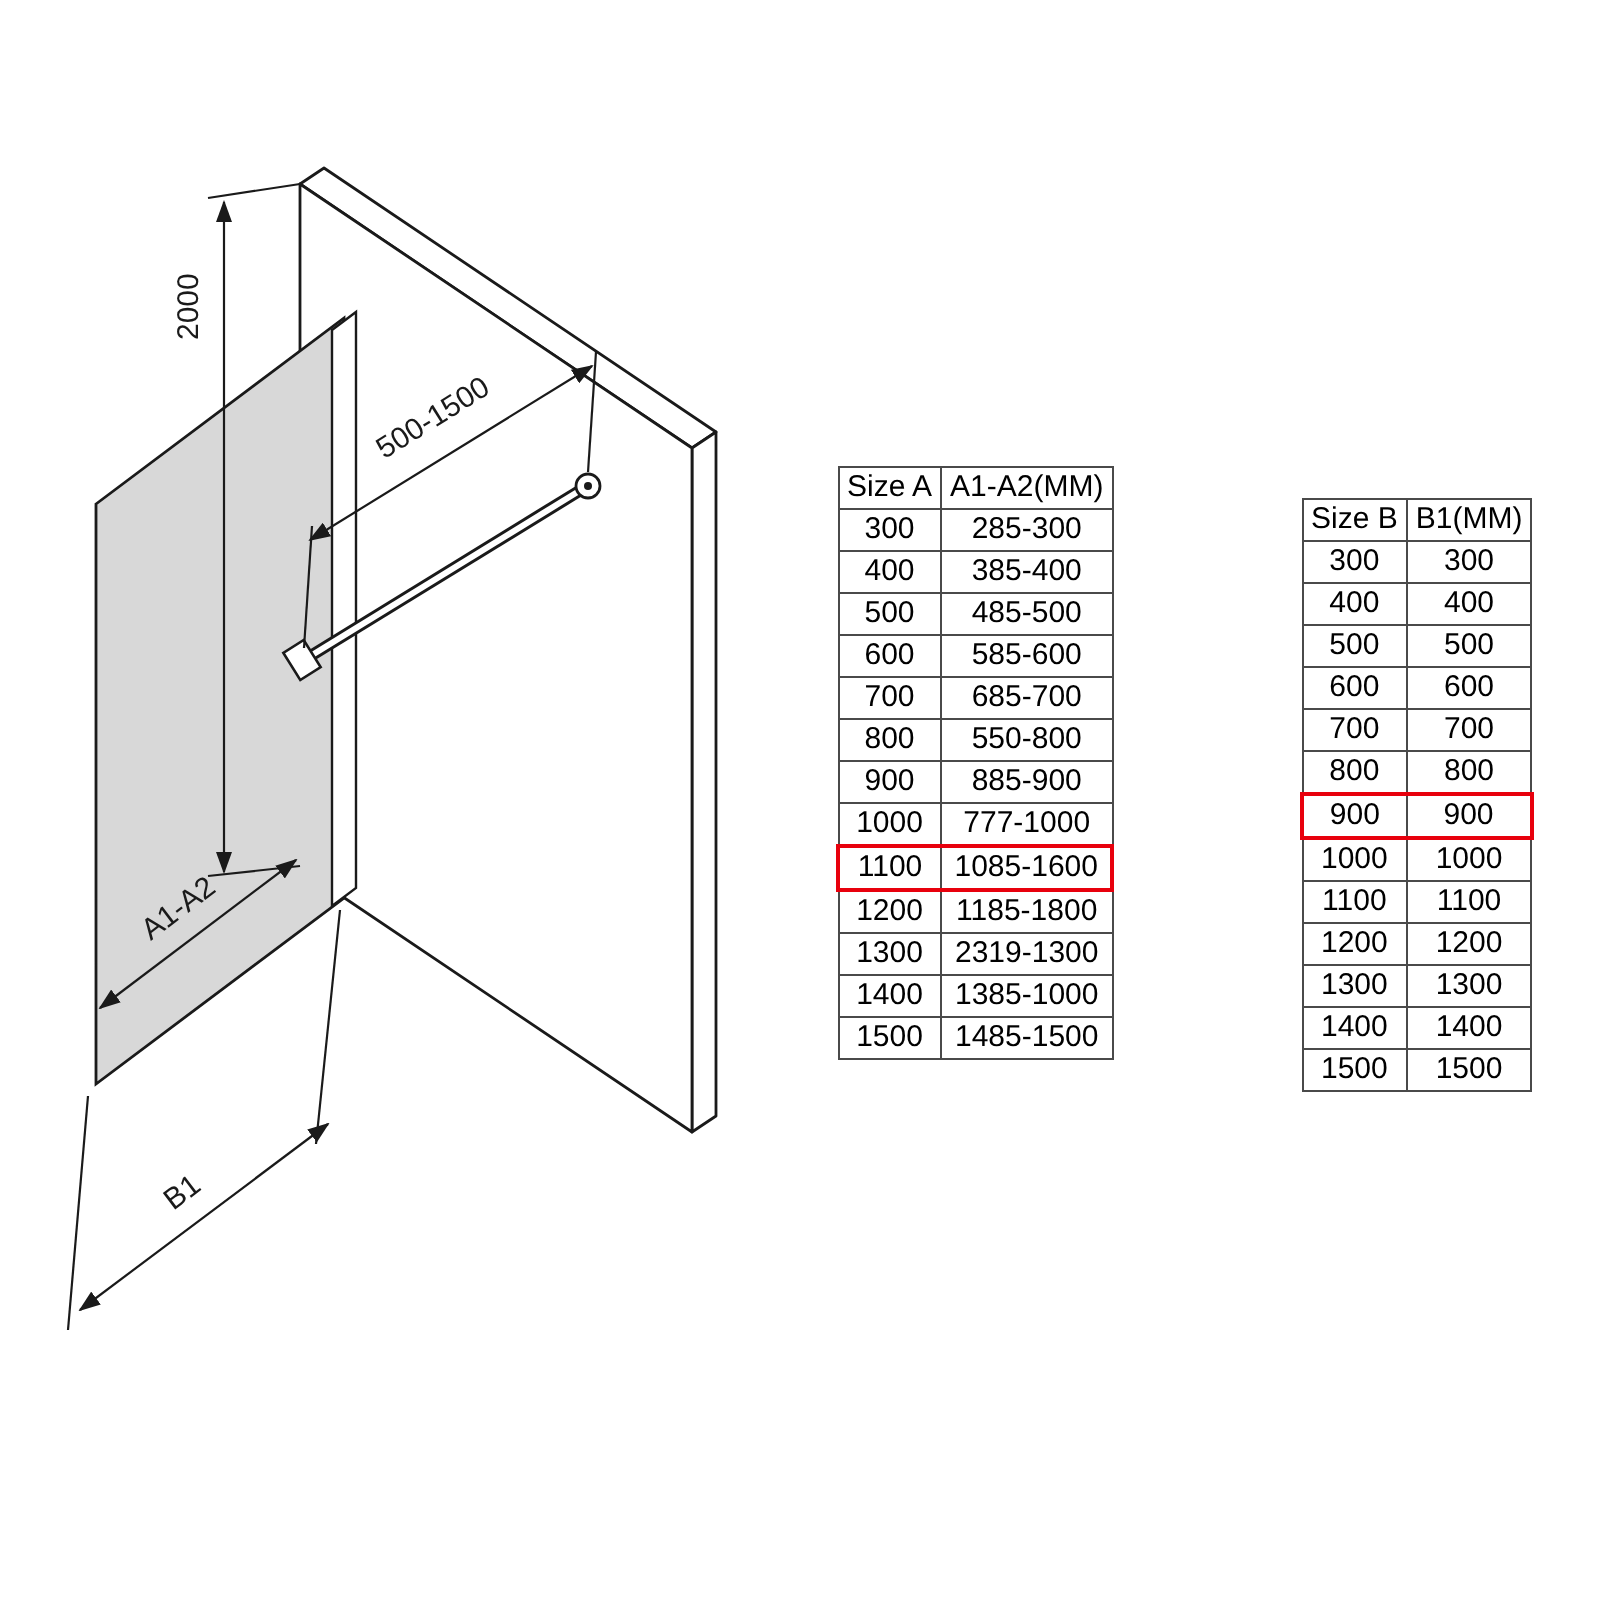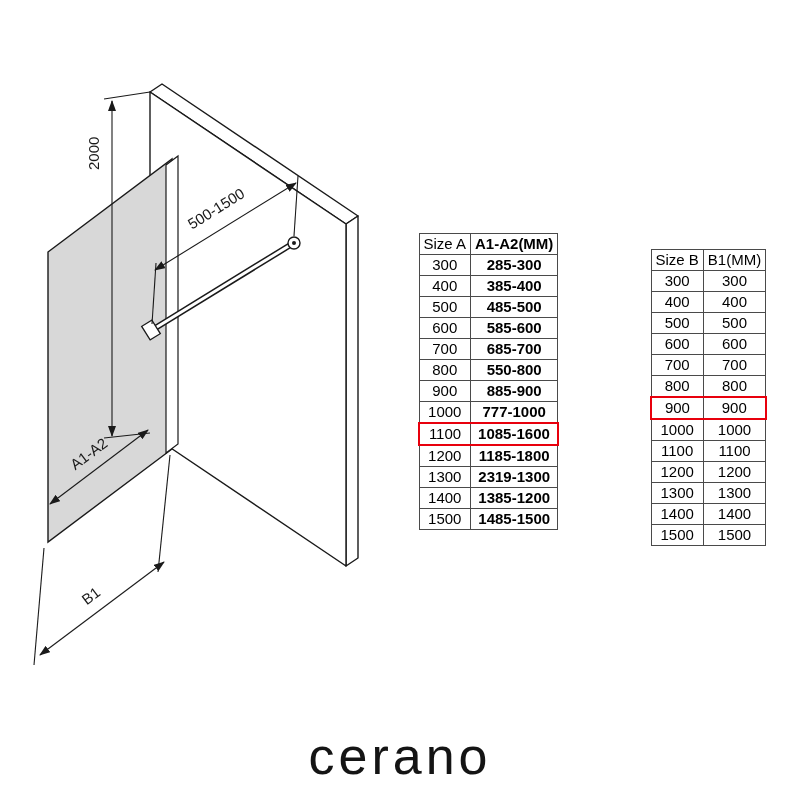--- a/index.html
+++ b/index.html
@@ -34,21 +34,21 @@
     border: 1px solid #4a4a4a;
     text-align: center;
     font-weight: normal;
     height: 20px;
     line-height: 20px;
     padding: 0 4px;
     white-space: nowrap;
   }
   .table-a { left: 0; }
   .table-a th:first-child, .table-a td:first-child { width: 64px; margin-left: 40px; }
-  .table-a th:last-child,  .table-a td:last-child  { width: 120px; font-weight: bold; }
+  .table-a th:last-child,  .table-a td:last-child  { width: 120px; }
   .table-b { left: 232px; margin-top: 16px; }
   .table-b th:first-child, .table-b td:first-child { width: 58px; }
   .table-b th:last-child,  .table-b td:last-child  { width: 60px; }
   tr.highlighted td { border-top: 2px solid var(--highlight, #e60000); border-bottom: 2px solid var(--highlight, #e60000); }
   tr.highlighted td:first-child { border-left: 2px solid var(--highlight, #e60000); }
   tr.highlighted td:last-child  { border-right: 2px solid var(--highlight, #e60000); }
   .logo {
     position: absolute;
     left: 0; right: 0;
     top: 726px;
@@ -165,21 +165,21 @@
           <tr>
             <td>1200</td>
             <td>1185-1800</td>
           </tr>
           <tr>
             <td>1300</td>
             <td>2319-1300</td>
           </tr>
           <tr>
             <td>1400</td>
-            <td>1385-1200</td>
+            <td>1385-1000</td>
           </tr>
           <tr>
             <td>1500</td>
             <td>1485-1500</td>
           </tr>
         </tbody>
       </table>
     <table class="size-table table-b">
         <thead>
           <tr>
@@ -237,15 +237,14 @@
             <td>1400</td>
           </tr>
           <tr>
             <td>1500</td>
             <td>1500</td>
           </tr>
         </tbody>
       </table>
   </div>
 
-  <div class="logo">cerano</div>
 
 </div>
 
 </body></html>

